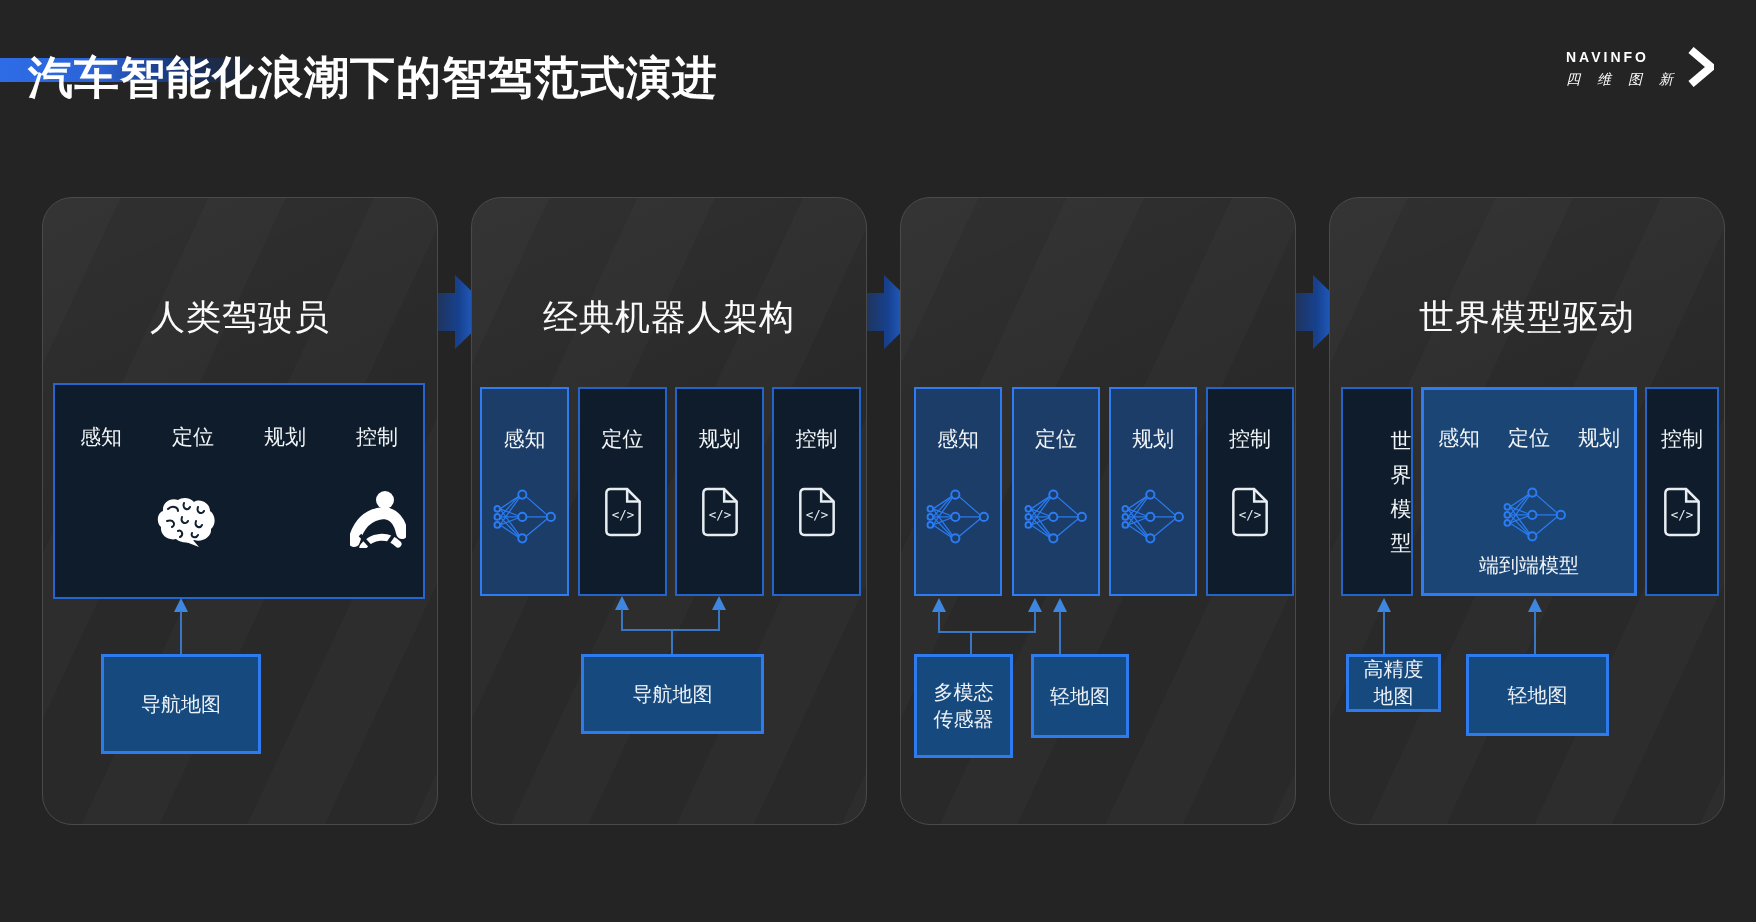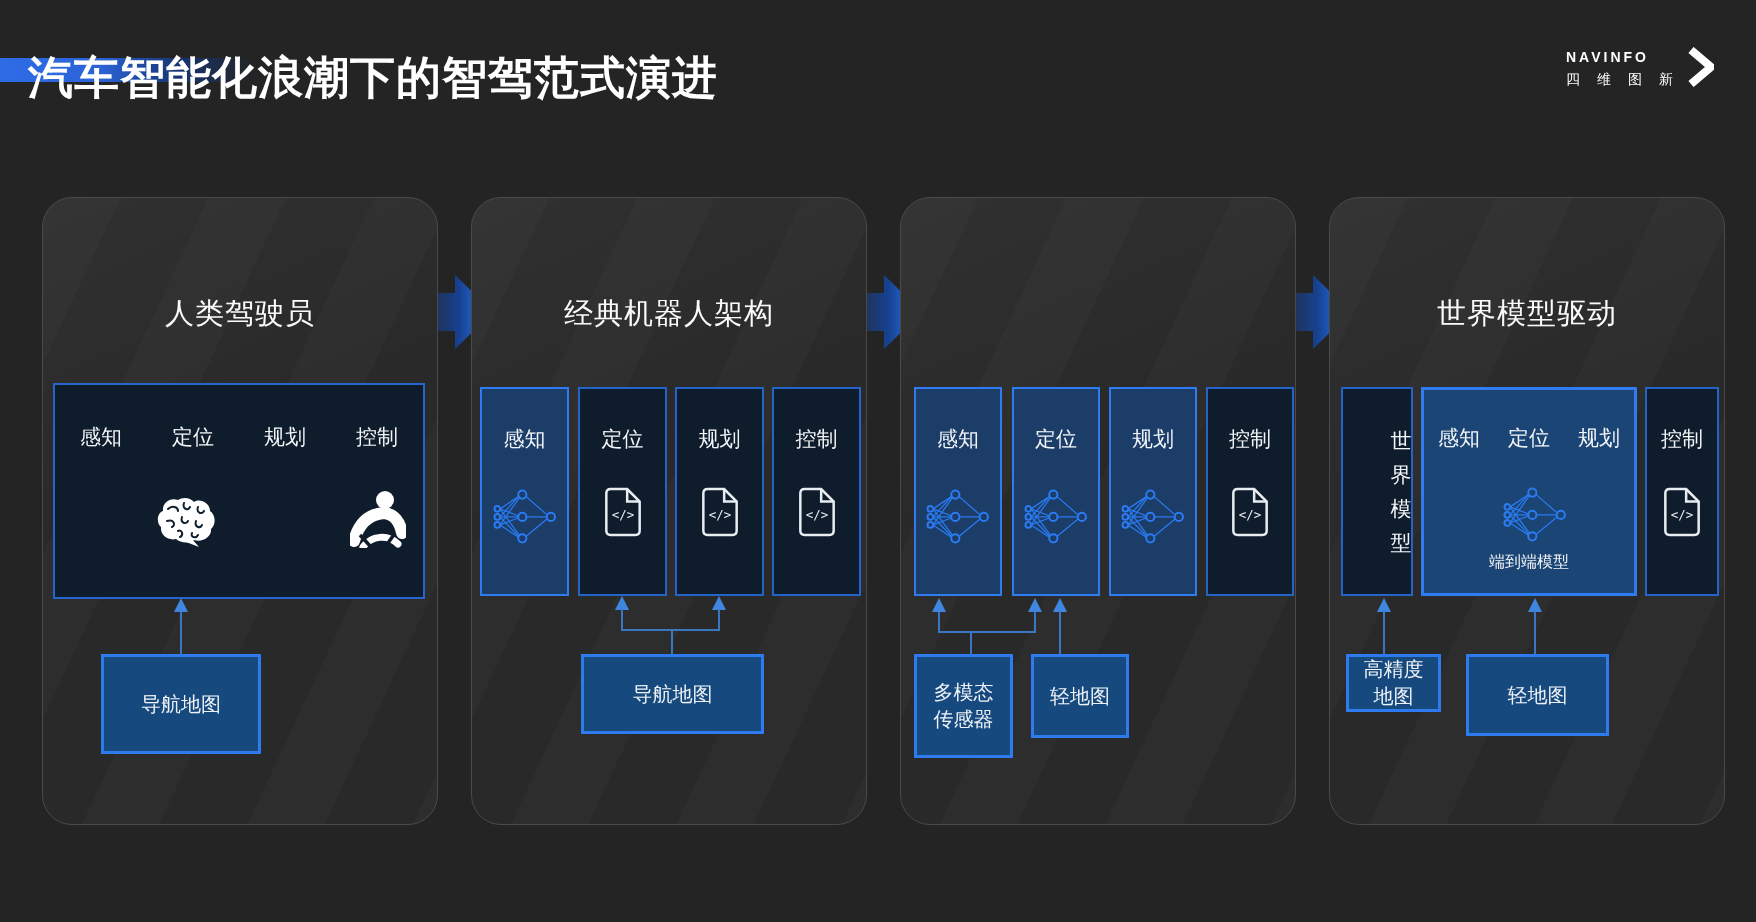--- a/index.html
+++ b/index.html
@@ -13,34 +13,34 @@
   .accent-bar{
     position:absolute;left:0;top:58px;width:252px;height:24px;
     background:linear-gradient(90deg,#2e6ce6 0%,#2b63d6 40%,#16336e 72%,rgba(20,40,90,0) 100%);
   }
   .page-title{
     position:absolute;left:28px;top:48px;font-size:45px;font-weight:bold;
     color:#ffffff;letter-spacing:1px;z-index:2;white-space:nowrap;
   }
   .logo{position:absolute;left:1566px;top:46px;width:160px;z-index:2;}
   .logo-word{font-size:14px;font-weight:800;letter-spacing:3px;color:#fff;line-height:22px;white-space:nowrap;}
-  .logo-cn{font-size:14px;letter-spacing:17px;color:#fff;line-height:16px;margin-top:3px;white-space:nowrap;}
+  .logo-cn{font-size:14px;letter-spacing:17px;color:#fff;line-height:16px;margin-top:3px;white-space:nowrap;font-style:italic;}
   .logo-chev{position:absolute;left:122px;top:1px;}
   
   .stage{
     position:absolute;top:197px;width:396px;height:628px;box-sizing:border-box;
     border:1px solid #4a4a4a;border-radius:30px;
     background-color:#2a2a2a;
     background-image:
       linear-gradient(155deg,rgba(255,255,255,.035) 0%,rgba(255,255,255,0) 45%),
       repeating-linear-gradient(115deg,rgba(255,255,255,.016) 0px,rgba(255,255,255,.016) 70px,rgba(0,0,0,.025) 70px,rgba(0,0,0,.025) 150px);
   }
   .stage-title{
     position:absolute;top:96px;left:0;right:0;text-align:center;
-    font-size:29px;color:#fafafa;letter-spacing:1px;
+    font-size:35px;color:#fafafa;letter-spacing:1px;
   }
   
   .big-box{
     position:absolute;box-sizing:border-box;
     background:#0e1c2b;border:2px solid #2565cd;
   }
   .p-labels{position:absolute;left:0;right:0;display:flex;justify-content:space-around;}
   .p-labels span{font-size:21px;color:#f2f5f8;}
   .col{
     position:absolute;top:189px;width:89px;height:209px;box-sizing:border-box;
@@ -70,21 +70,21 @@
   .vl{position:absolute;width:2px;background:#3a77c2;}
   .hl2{position:absolute;height:2px;background:#3a77c2;}
   .ah{
     position:absolute;width:0;height:0;
     border-left:7px solid transparent;border-right:7px solid transparent;
     border-bottom:14px solid #3f86e0;
   }
   .flow-arrow{position:absolute;top:275px;width:76px;height:74px;}
   .e2e-labels{position:absolute;top:34px;left:0;right:0;display:flex;justify-content:space-around;}
   .e2e-labels span{font-size:21px;color:#f2f5f8;}
-  .e2e-caption{position:absolute;top:162px;left:0;right:0;text-align:center;font-size:16px;color:#f0f3f7;}
+  .e2e-caption{position:absolute;top:162px;left:0;right:0;text-align:center;font-size:20px;color:#f0f3f7;}
   svg{display:block;}
 </style>
 </head>
 <body>
 
 <svg width="0" height="0" style="position:absolute">
   <defs>
     <linearGradient id="flowGrad" x1="0" y1="0" x2="1" y2="0">
       <stop offset="0%" stop-color="#26282c"></stop>
       <stop offset="55%" stop-color="#17418f"></stop>

